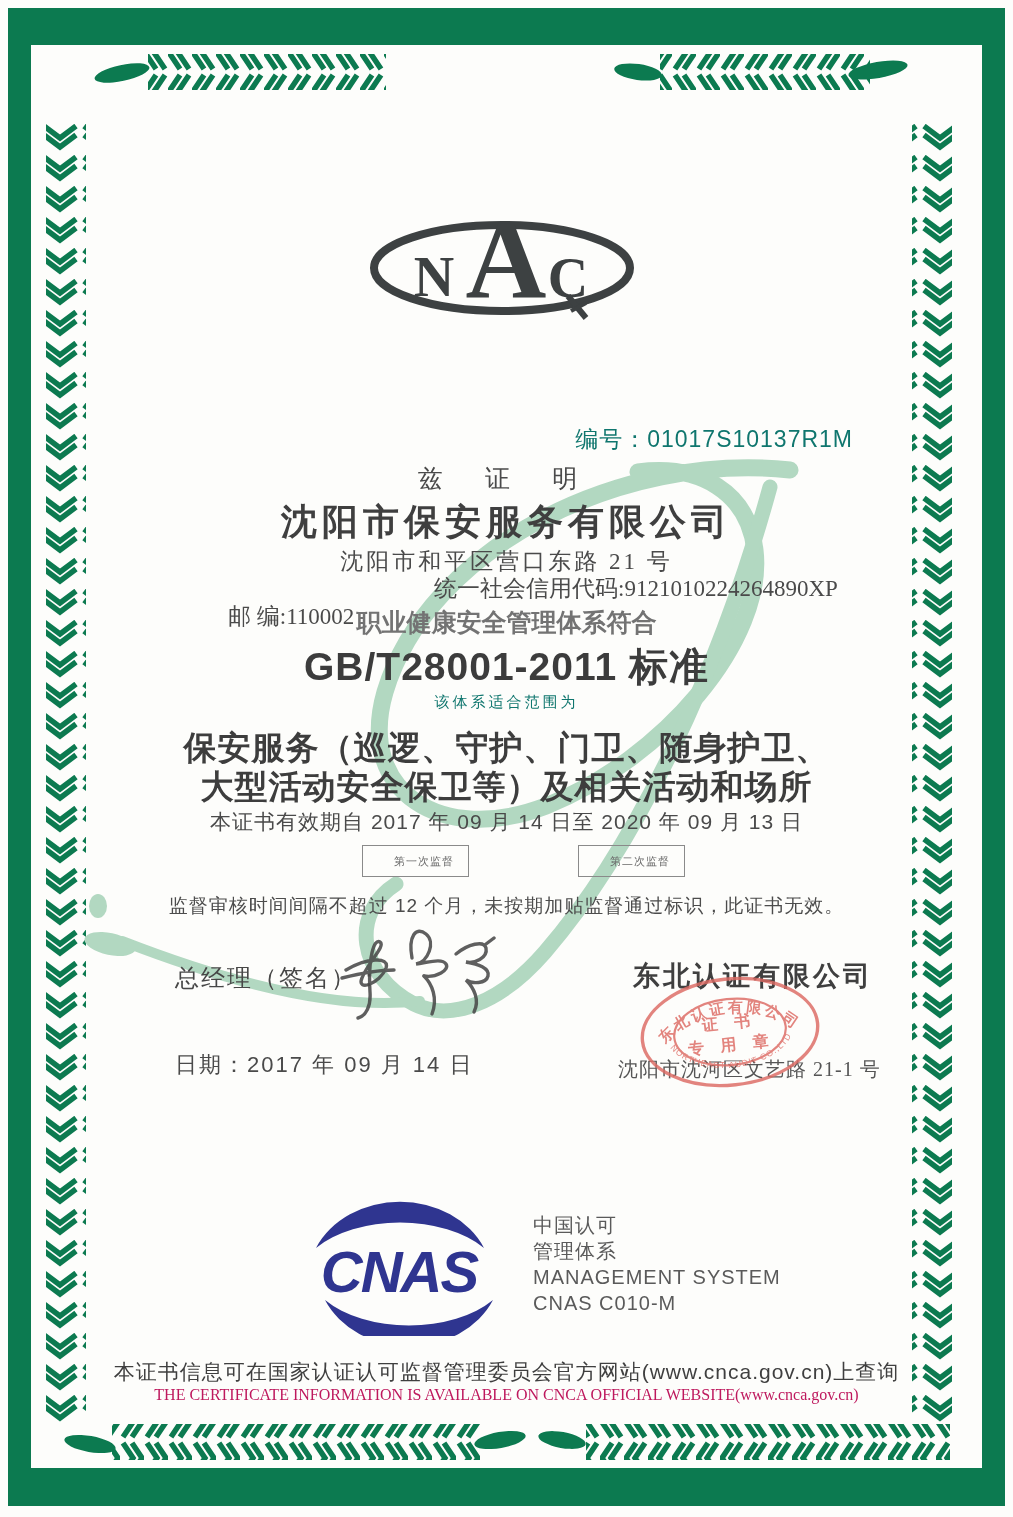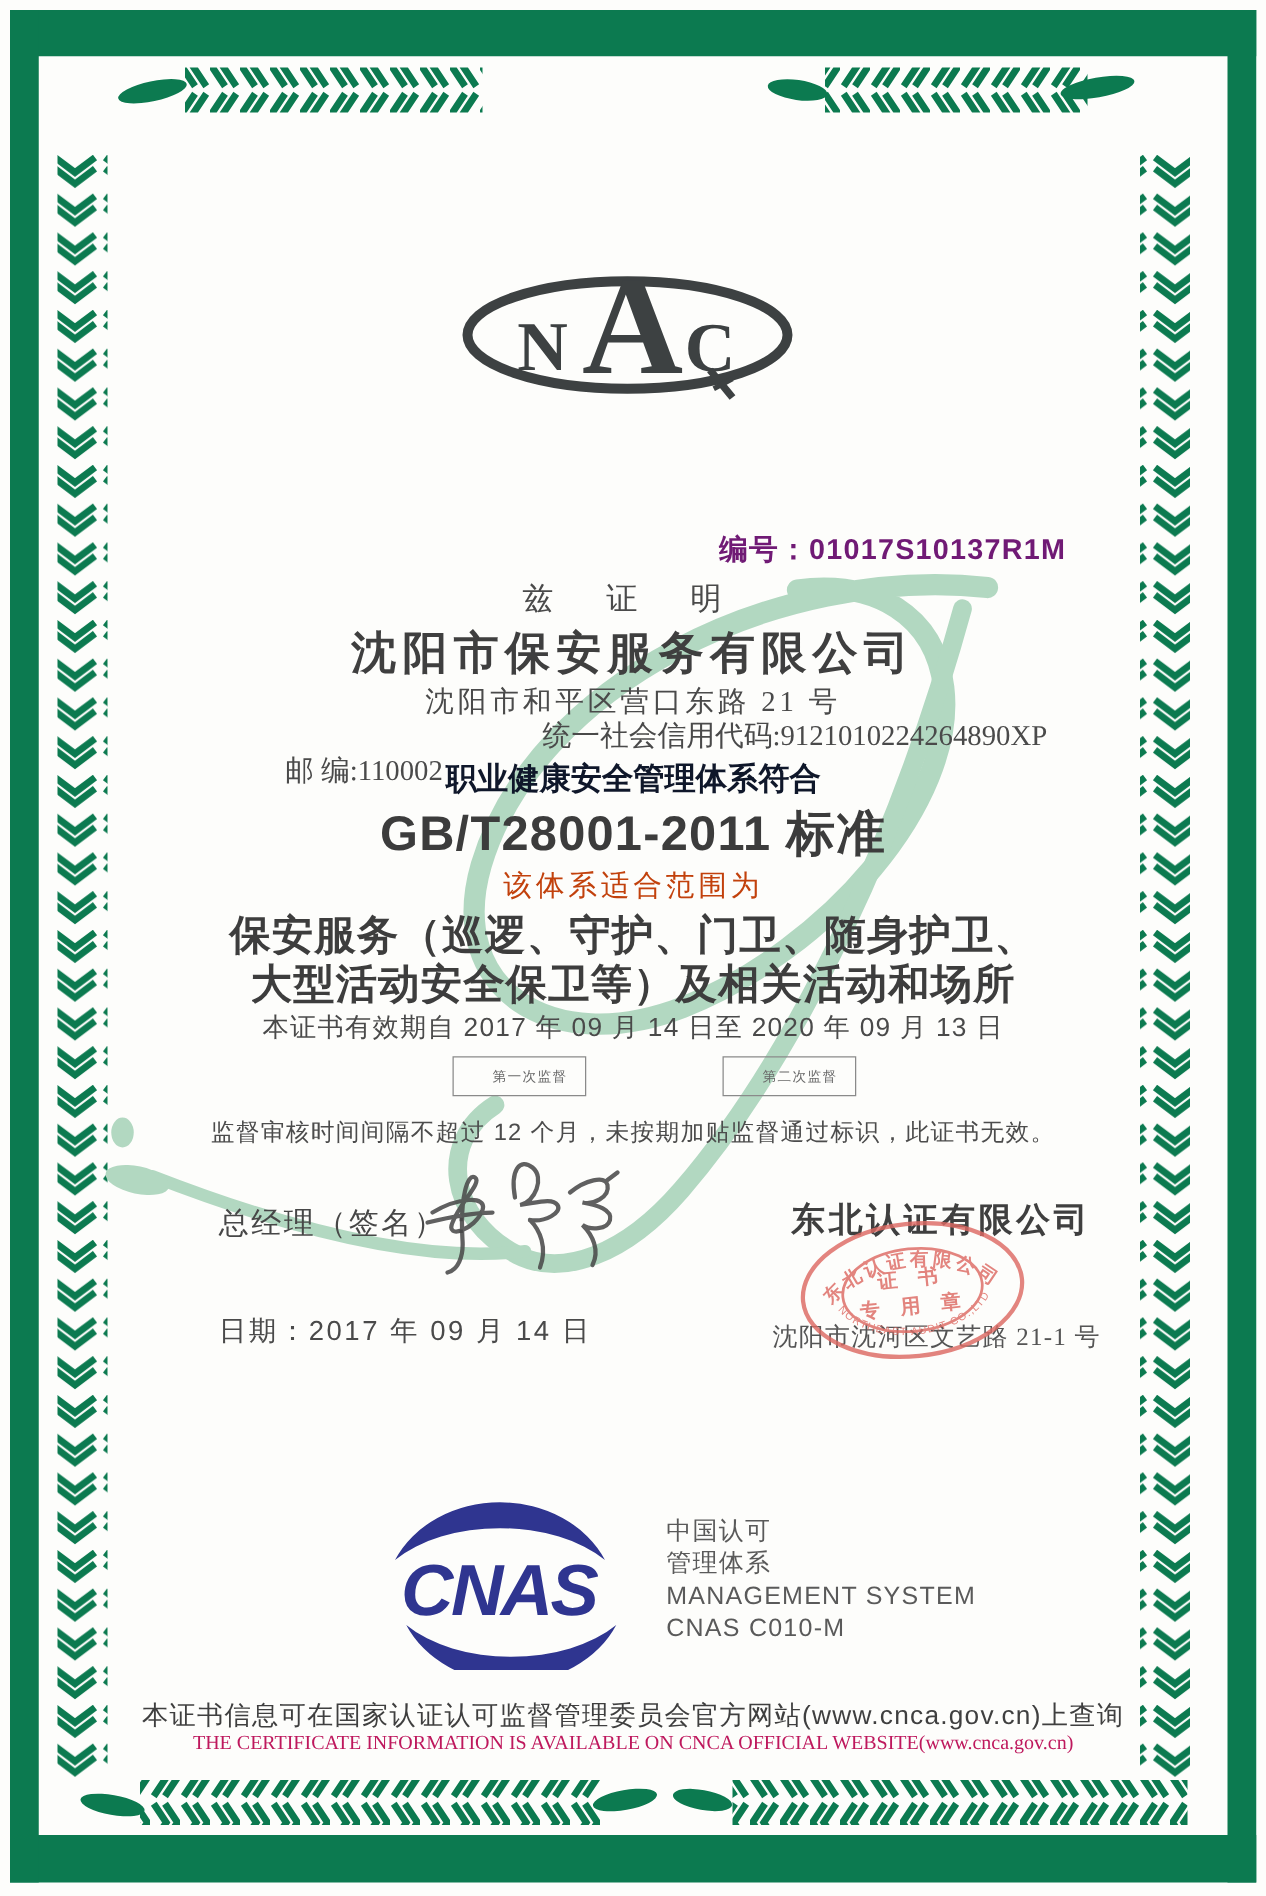--- a/index.html
+++ b/index.html
@@ -8,29 +8,29 @@
     background:#fdfdfb;overflow:hidden;
     font-family:"Liberation Sans",sans-serif;color:#454545;
   }
   .abs{position:absolute;}
   
   .frame{position:absolute;background:#0c7a50;}
   
   .deco{position:absolute;left:0;top:0;width:1013px;height:1517px;pointer-events:none;}
   
   .center{left:90px;width:833px;text-align:center;}
-  .cert-no{top:424px;right:160px;font-size:23px;letter-spacing:1px;color:#701a75;font-weight:bold;}
+  .cert-no{top:424px;right:160px;font-size:23px;letter-spacing:1px;color:#0f766e;}
   .attest{top:462px;font-size:25px;letter-spacing:18px;color:#4a4a4a;font-family:"Liberation Serif",serif;}
   .company{top:498px;font-size:36px;font-weight:bold;letter-spacing:5px;color:#3f3f3f;}
   .address{top:546px;font-size:23px;letter-spacing:3px;color:#4a4a4a;font-family:"Liberation Serif",serif;}
   .postal{top:601px;left:228px;font-size:23px;color:#4a4a4a;font-family:"Liberation Serif",serif;}
   .credit{top:573px;left:390px;font-size:23px;color:#4a4a4a;font-family:"Liberation Serif",serif;margin-left:44px;}
-  .sysline{top:606px;font-size:25px;font-weight:bold;color:#0f172a;}
+  .sysline{top:606px;font-size:25px;font-weight:bold;color:#737373;}
   .standard{top:640px;font-size:39px;font-weight:bold;letter-spacing:1px;color:#3c3c3c;}
-  .scope-intro{top:693px;font-size:23px;letter-spacing:3px;color:#c2410c;font-family:"Liberation Serif",serif;}
+  .scope-intro{top:693px;font-size:15px;letter-spacing:3px;color:#0f766e;font-family:"Liberation Serif",serif;}
   .scope1{top:726px;font-size:33px;font-weight:bold;letter-spacing:1px;color:#3d3d3d;}
   .scope2{top:765px;font-size:33px;font-weight:bold;letter-spacing:1px;color:#3d3d3d;}
   .validity{top:808px;font-size:21px;letter-spacing:1px;color:#4a4a4a;}
   .supv-box{position:absolute;top:845px;width:88px;height:30px;border:1px solid #8a8a8a;
     font-size:11px;color:#6a6a6a;display:flex;align-items:center;justify-content:center;letter-spacing:1px;padding-left:17px;}
   .supv-box.b1{left:362px;}
   .supv-box.b2{left:578px;}
   .supv-note{top:893px;font-size:19px;color:#4c4c4c;letter-spacing:1px;}
   .mgr{top:962px;left:175px;font-size:24px;letter-spacing:2px;color:#474747;font-family:"Liberation Serif",serif;}
   .issuer{top:958px;left:633px;font-size:27px;font-weight:bold;letter-spacing:3px;color:#3f3f3f;}

